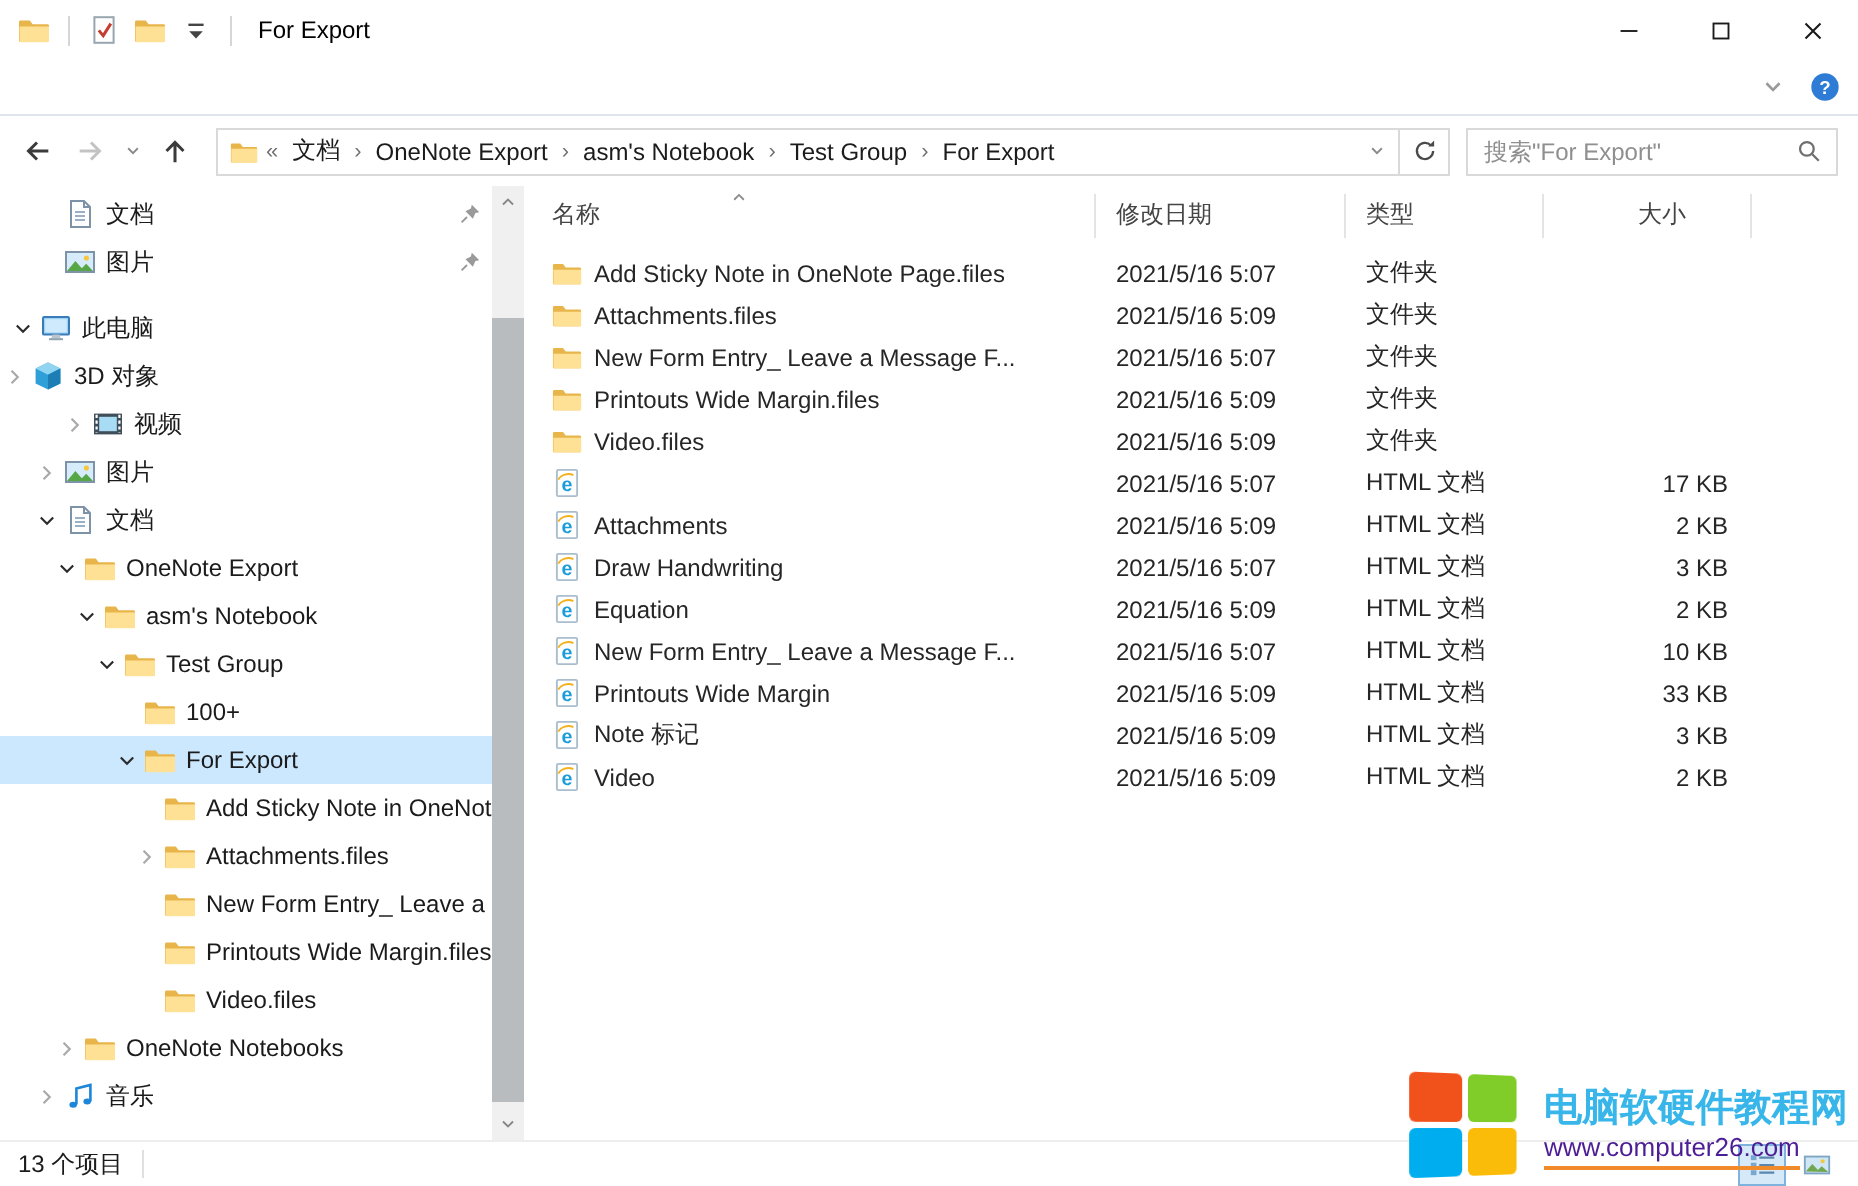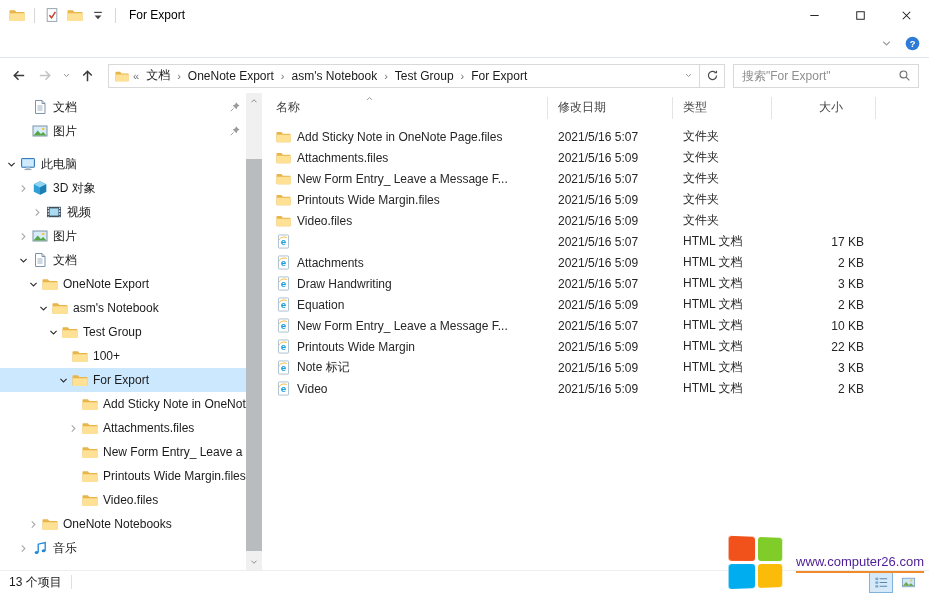--- a/index.html
+++ b/index.html
@@ -287,21 +287,21 @@
             <span class="ticn icn">
               <svg viewBox="0 0 16 16">
                 <rect x="1.5" y="2.5" width="13" height="8.8" rx="0.6" fill="#9fd3f4" stroke="#3a7cb8"></rect>
                 <rect x="2.6" y="3.6" width="10.8" height="6.6" fill="#cfeafc"></rect>
                 <path d="M6.2 11.3l-.6 2h4.8l-.6-2z" fill="#b9c6cf"></path>
                 <path d="M4.5 13.6h7" stroke="#8fa3af"></path>
               </svg>
             </span>
             <span class="tlabel">此电脑</span>
           </div>
-          <div class="trow" style="padding-left: 16px;">
+          <div class="trow" style="">
             <span class="chev">
               <svg viewBox="0 0 16 16">
                 <path d="M5.5 3.5L10 8l-4.5 4.5" fill="none" stroke="#a9a9a9" stroke-width="1.6"></path>
               </svg>
             </span>
             <span class="ticn icn">
               <svg viewBox="0 0 16 16">
                 <path d="M8 1.2l6.2 3.1v7.4L8 14.8l-6.2-3.1V4.3z" fill="#2f9fd8"></path>
                 <path d="M8 1.2l6.2 3.1L8 7.4 1.8 4.3z" fill="#8fd4f0"></path>
                 <path d="M8 7.4v7.4l6.2-3.1V4.3z" fill="#1c7eb4"></path>
@@ -681,21 +681,21 @@
                 <svg viewBox="0 0 16 16">
                   <rect x="2.6" y="1" width="10.8" height="14" rx="0.8" fill="#fff" stroke="#a9bdcd"></rect>
                   <path d="M3.4 6.2C4.6 3.6 8.6 2.4 11.4 3.8" fill="none" stroke="#f3b11e" stroke-width="1"></path>
                   <text x="8" y="12" text-anchor="middle" font-size="10.5" font-weight="bold" fill="#1b9ddb">e</text>
                 </svg>
               </span>
               <span class="txt">Printouts Wide Margin</span>
             </span>
             <span class="fcell c1">2021/5/16 5:09</span>
             <span class="fcell c2">HTML 文档</span>
-            <span class="fcell c3">22 KB</span>
+            <span class="fcell c3">33 KB</span>
           </div>
           <div class="frow">
             <span class="fcell fname c0">
               <span class="icn">
                 <svg viewBox="0 0 16 16">
                   <rect x="2.6" y="1" width="10.8" height="14" rx="0.8" fill="#fff" stroke="#a9bdcd"></rect>
                   <path d="M3.4 6.2C4.6 3.6 8.6 2.4 11.4 3.8" fill="none" stroke="#f3b11e" stroke-width="1"></path>
                   <text x="8" y="12" text-anchor="middle" font-size="10.5" font-weight="bold" fill="#1b9ddb">e</text>
                 </svg>
               </span>
@@ -747,17 +747,18 @@
   </div>
 
   <div class="watermark">
     <div class="flag" id="wmflag">
         <span style="background: rgb(241, 81, 27);"></span>
         <span style="background: rgb(128, 204, 40);"></span>
         <span style="background: rgb(0, 173, 239);"></span>
         <span style="background: rgb(251, 188, 9);"></span>
       </div>
     <div class="wmtext">
+      <span class="wmtitle">电脑软硬件教程网</span>
       <span class="wmurl">www.computer26.com</span>
     </div>
   </div>
 
 </div>
 
 </body></html>

